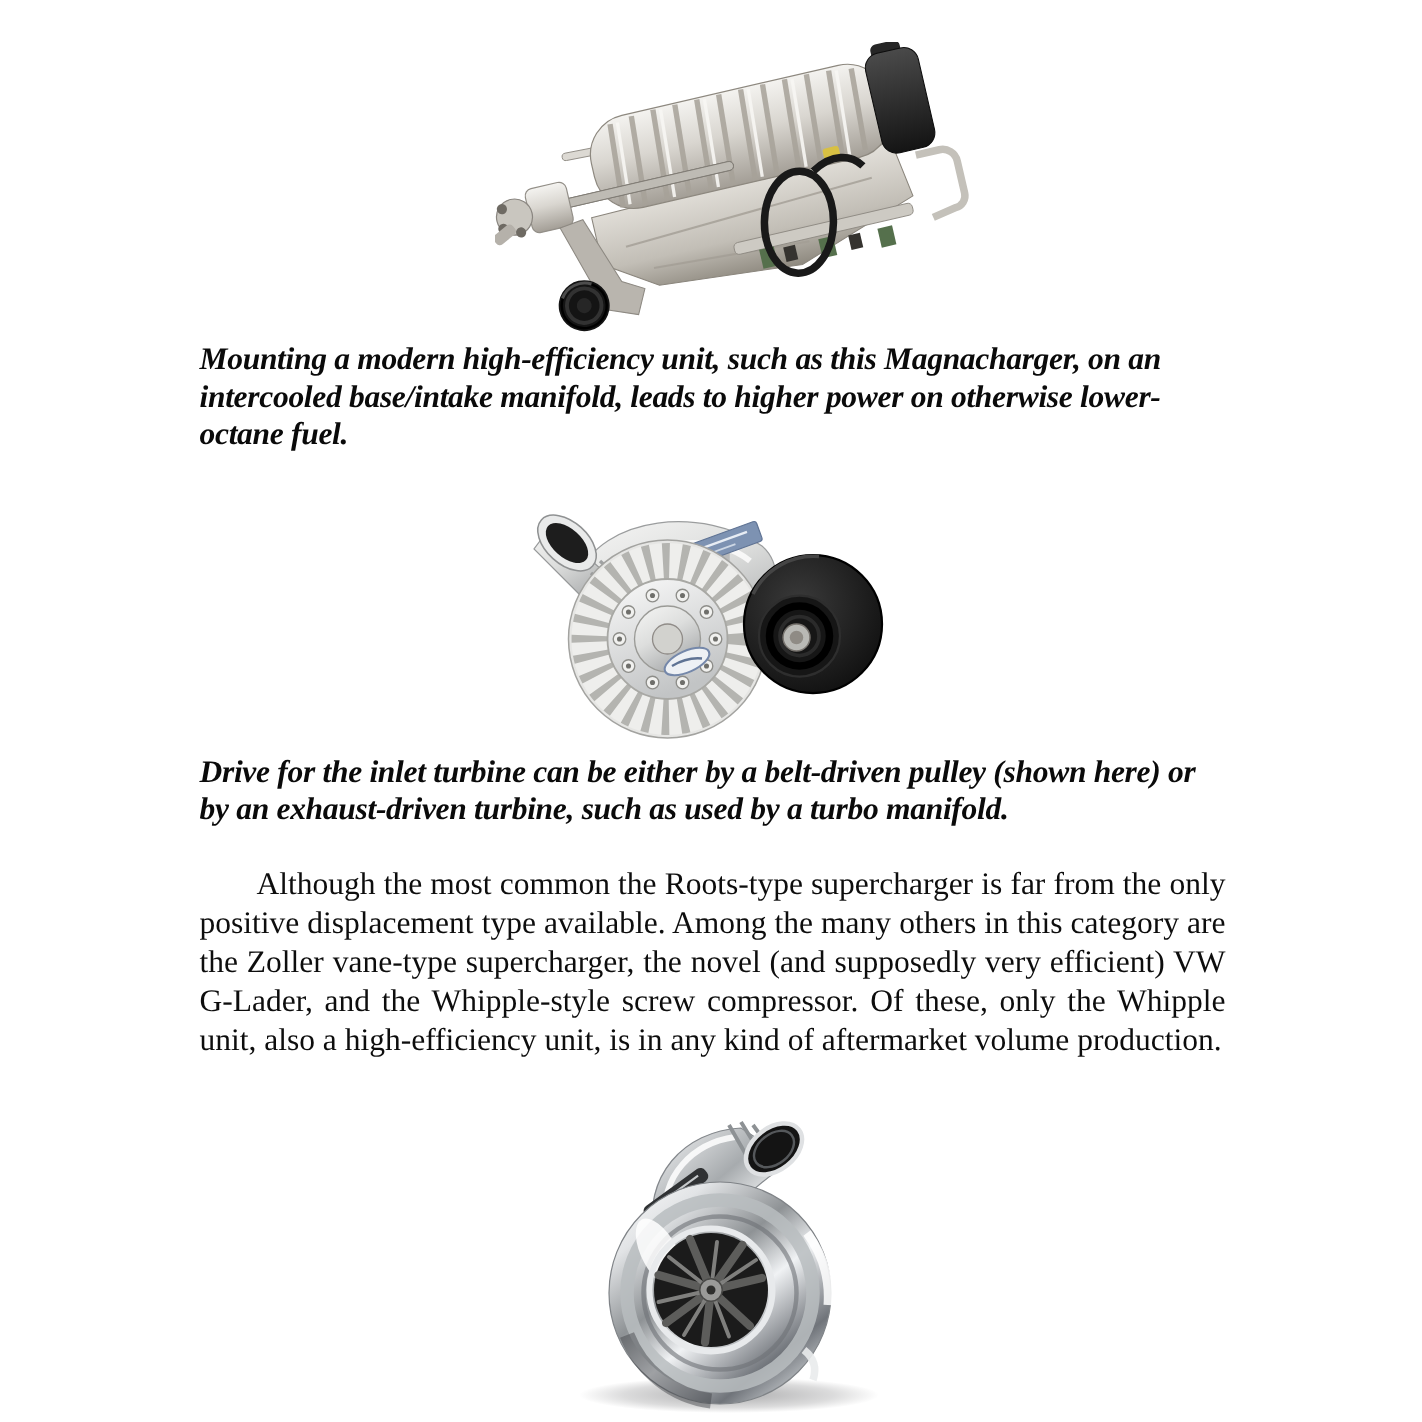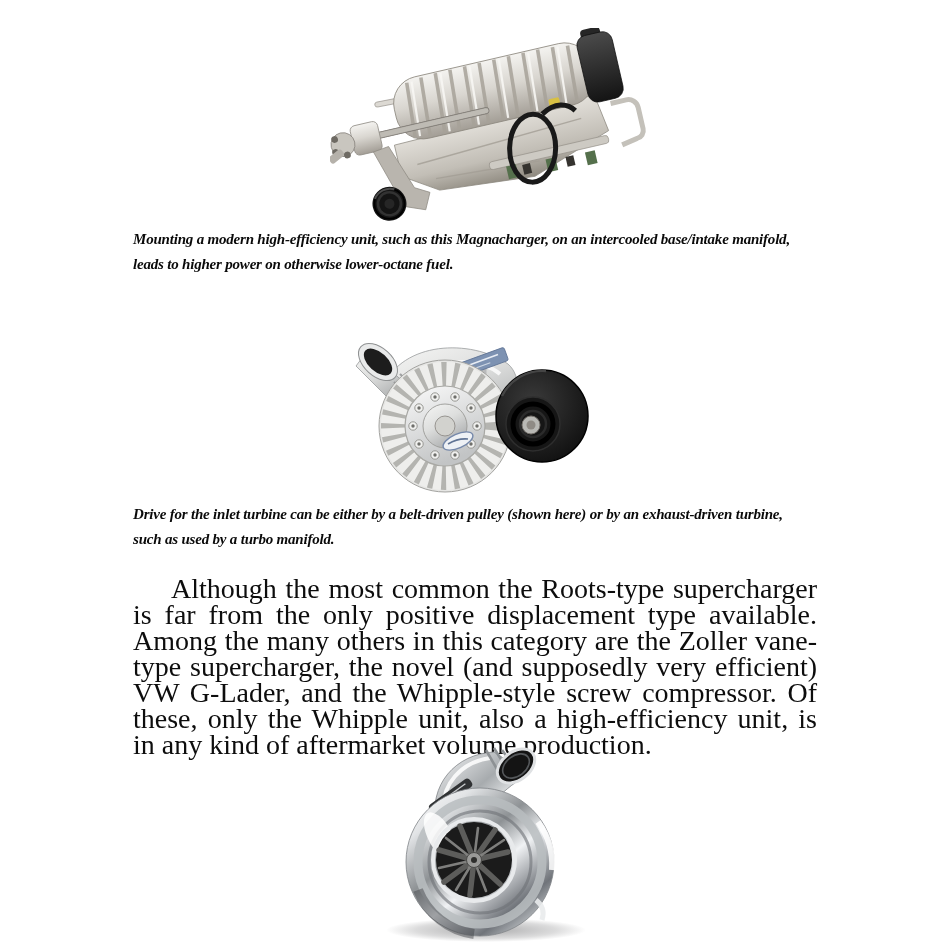--- a/index.html
+++ b/index.html
@@ -6,28 +6,28 @@
   body{
     width:948px;height:948px;background:#ffffff;position:relative;overflow:hidden;
     font-family:"Liberation Serif", serif;color:#0b0b0b;
   }
   .page{position:absolute;inset:0;background:#ffffff;}
   .figure{position:absolute;}
   .figure svg{display:block;width:100%;height:100%;}
   .caption{
     position:absolute;left:133px;width:676px;
     font-weight:bold;font-style:italic;
-    font-size:15px;line-height:25px;letter-spacing:-0.2px;
+    font-size:21px;line-height:25px;letter-spacing:-0.2px;
     color:#0a0a0a;text-align:left;
   }
   .caption1{top:227px;}
   .caption2{top:502px;}
   .bodytext{
     position:absolute;left:133px;top:576px;width:684px;
-    font-size:28px;line-height:26px;color:#0d0d0d;
+    font-size:21px;line-height:26px;color:#0d0d0d;
     text-align:justify;text-justify:inter-word;
   }
   .bodytext p{margin:0;text-indent:38px;}
 </style>
 </head>
 <body>
 
 <div class="page">
 
   <div class="figure" style="left:330px;top:28px;width:318px;height:196px;">

